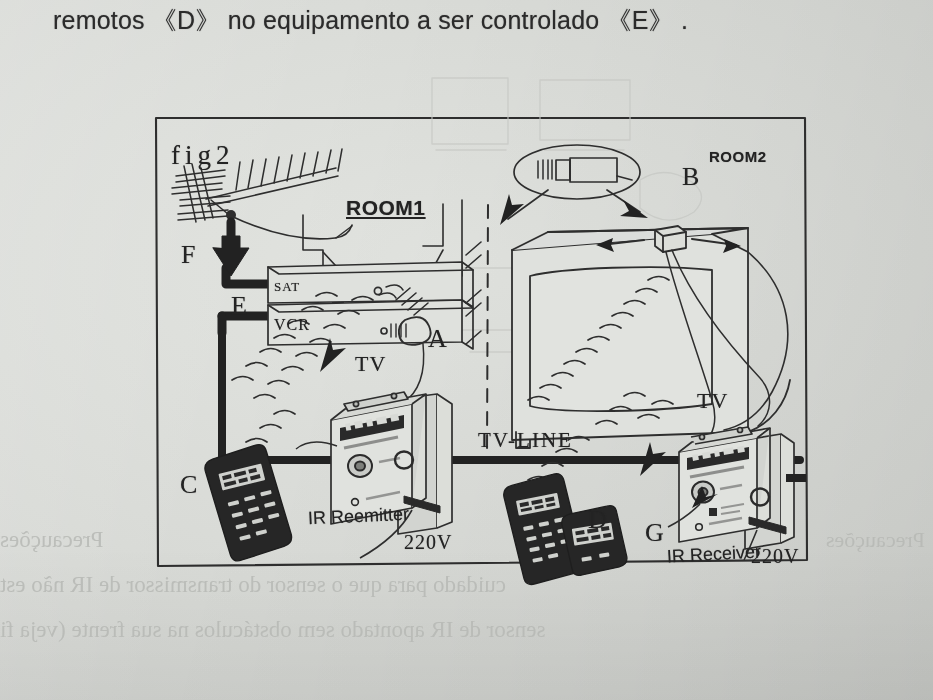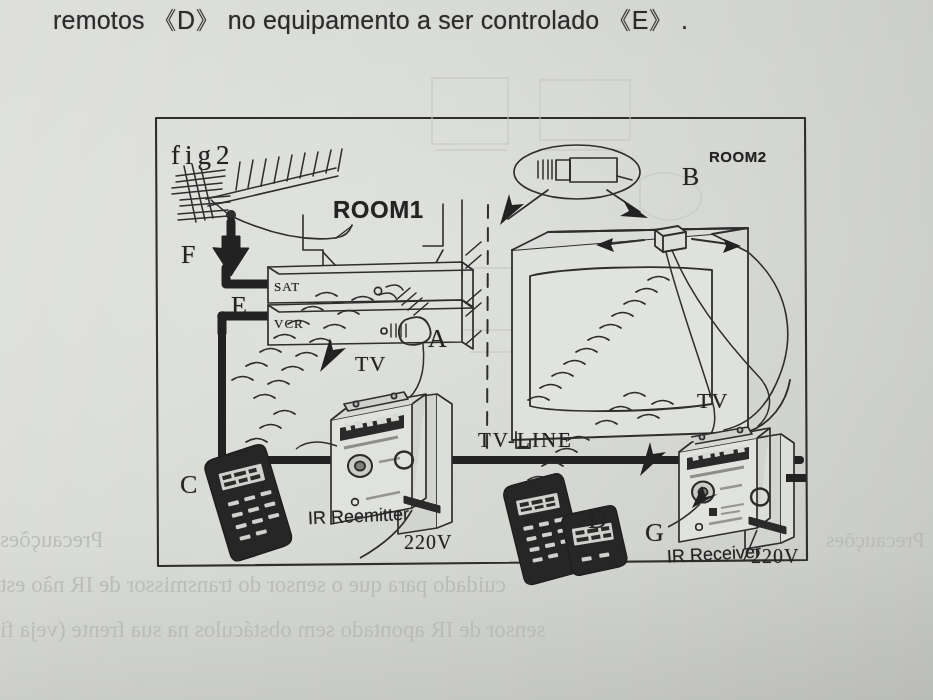--- a/index.html
+++ b/index.html
@@ -51,33 +51,33 @@
   #ghost-tr{right:8px;top:527px;font-size:22px;}
 
   
   .lbl{position:absolute;color:#232323;white-space:nowrap;
        text-shadow:0 0 .9px rgba(45,45,45,.5);}
   .serif{font-family:"Liberation Serif", serif;}
   .sans{font-family:"Liberation Sans", sans-serif;}
   .bold{font-weight:bold;}
 
   #lbl-fig2{left:171px;top:140px;font-size:27px;letter-spacing:5px;}
-  #lbl-room1{left:333px;top:196px;font-size:24px;letter-spacing:.5px;}
+  #lbl-room1{left:346px;top:196px;font-size:21px;letter-spacing:.5px;text-decoration:underline;}
   #lbl-room2{left:709px;top:148px;font-size:15px;letter-spacing:.5px;}
   #lbl-F{left:181px;top:240px;font-size:26px;}
   #lbl-E{left:231px;top:291px;font-size:26px;}
   #lbl-A{left:428px;top:324px;font-size:26px;}
   #lbl-B{left:682px;top:162px;font-size:26px;}
   #lbl-C{left:180px;top:470px;font-size:26px;}
   #lbl-D{left:588px;top:505px;font-size:26px;}
   #lbl-G{left:645px;top:518px;font-size:26px;}
   #lbl-TV1{left:355px;top:351px;font-size:22px;letter-spacing:1px;}
   #lbl-TV2{left:697px;top:388px;font-size:22px;letter-spacing:1px;}
   #lbl-sat{left:274px;top:279px;font-size:13px;letter-spacing:1px;}
-  #lbl-vcr{left:274px;top:316px;font-size:13px;letter-spacing:1px;}
+  #lbl-vcr{left:274px;top:316px;font-size:16px;letter-spacing:1px;}
   #lbl-tvline{left:478px;top:428px;font-size:21px;letter-spacing:2px;}
   #lbl-220v-1{left:404px;top:531px;font-size:20px;letter-spacing:1px;}
   #lbl-220v-2{left:751px;top:545px;font-size:20px;letter-spacing:1px;}
   #lbl-irre{left:308px;top:506px;font-size:18px;transform:rotate(-2.5deg);}
   #lbl-irrx{left:667px;top:544px;font-size:18px;transform:rotate(-3deg);}
 </style>
 </head>
 <body>
 
 <div id="paper"></div>

